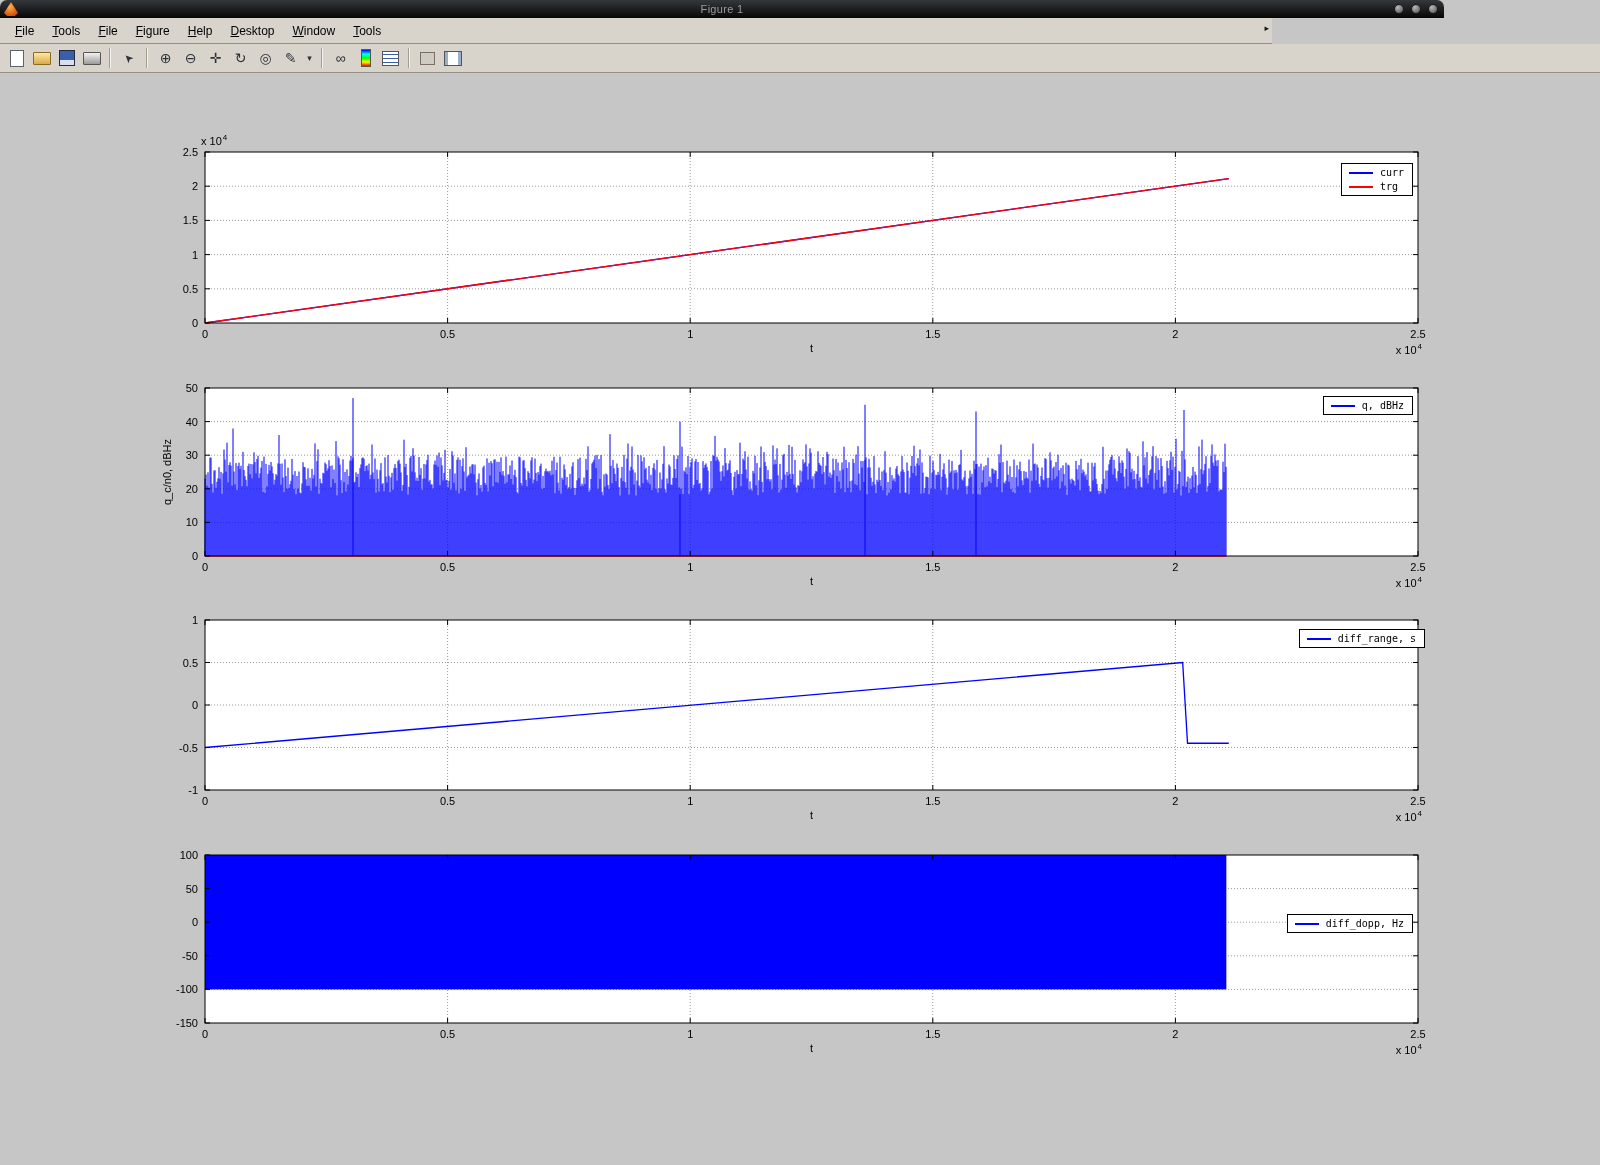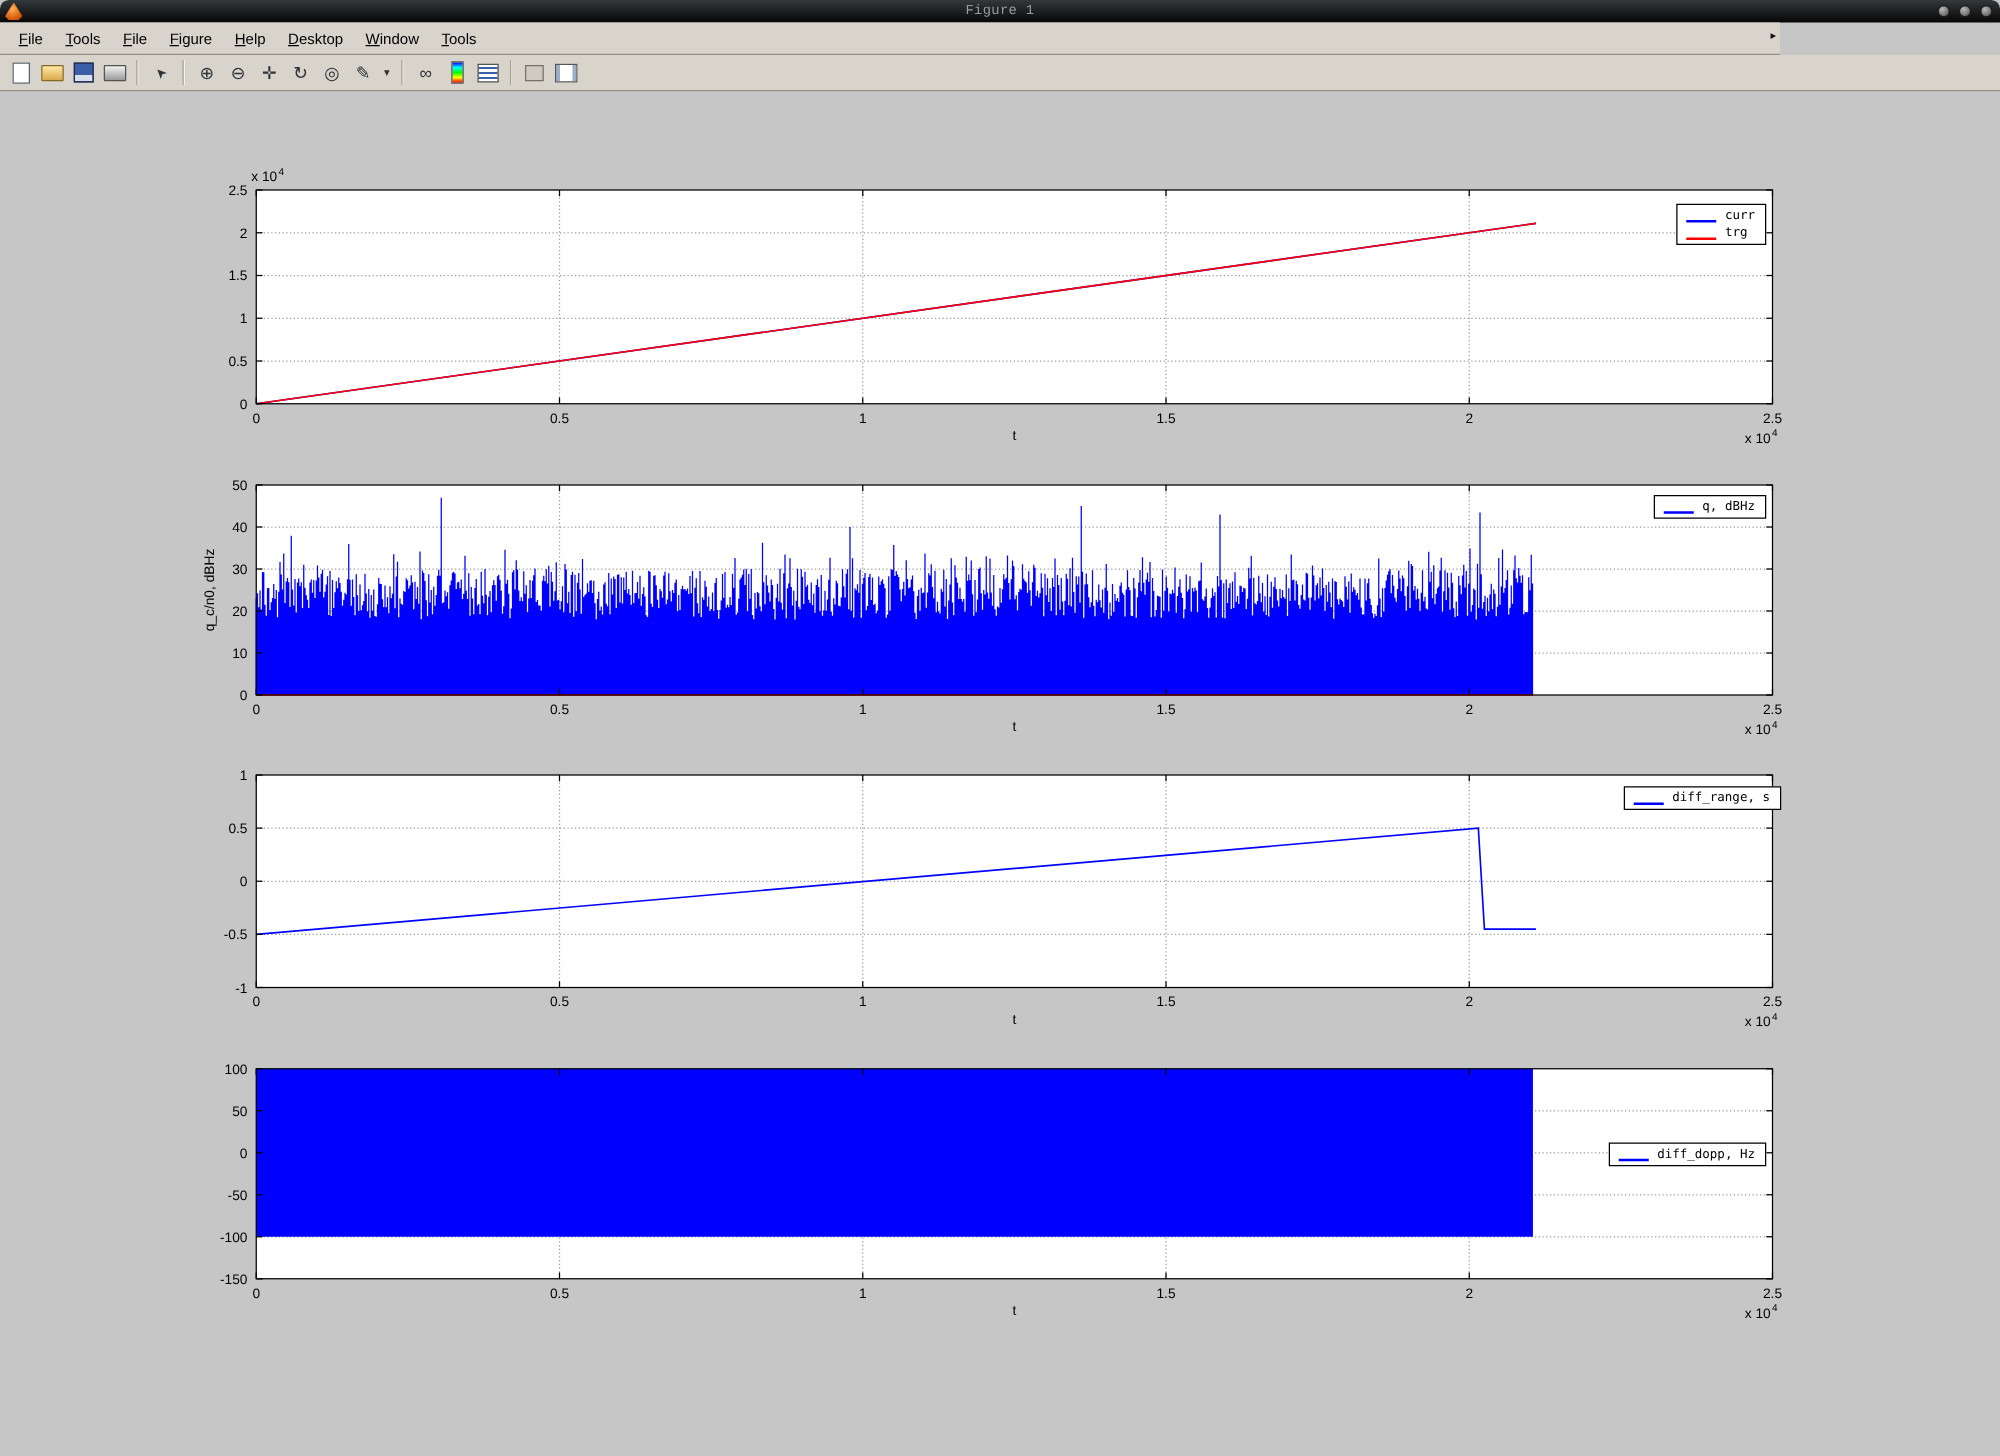--- a/index.html
+++ b/index.html
@@ -2,39 +2,39 @@
 <html><head>
 <meta charset="utf-8">
 <style>
   html,body{margin:0;padding:0}
   body{
     width:1600px;height:1165px;position:relative;overflow:hidden;
     background:#c6c6c6;font-family:"Liberation Sans",sans-serif;
   }
   
   .titlebar{
-    position:absolute;top:0;left:0;width:1600px;height:18px;
+    position:absolute;top:0;left:0;width:1444px;height:18px;
     background:linear-gradient(#34383c,#060606);
     border-radius:7px 7px 0 0;
-    display:flex;align-items:center;justify-content:center;font-family:Liberation Mono, monospace;
+    display:flex;align-items:center;justify-content:center;
   }
   .titlebar .title{color:#9a9a9a;font-size:11px;letter-spacing:.3px}
   .app-logo{
     position:absolute;left:4px;top:2px;width:14px;height:14px;
     background:radial-gradient(circle at 40% 35%,#ffb050,#d4560a 70%,#9c3a04);
     clip-path:polygon(50% 0,100% 78%,78% 100%,22% 100%,0 78%);
   }
   .winbtns{position:absolute;right:6px;top:4px;display:flex;gap:7px}
   .winbtn{
     width:10px;height:10px;border-radius:50%;
     background:radial-gradient(circle at 35% 30%,#b8b8b8,#4c4c4c);
     border:1px solid #1c1c1c;box-sizing:border-box;
   }
   .menubar{
-    position:absolute;top:18px;left:0;width:1424px;height:26px;
+    position:absolute;top:18px;left:0;width:1272px;height:26px;
     background:#d8d4cb;border-bottom:1px solid #979185;
     display:flex;align-items:center;padding-left:6px;box-sizing:border-box;
   }
   .menu-item{font-size:12px;color:#000;padding:4px 9px;cursor:default}
   .menu-item::first-letter{text-decoration:underline}
   .menubar-arrow{position:absolute;right:3px;top:5px;font-size:9px;color:#111}
   .toolbar{
     position:absolute;top:44px;left:0;width:1600px;height:29px;
     background:#d8d4cb;border-bottom:1px solid #979185;
     display:flex;align-items:center;padding-left:5px;box-sizing:border-box;gap:2px;
@@ -65,21 +65,21 @@
   .chart2{left:205px;top:620px}
   .chart3{left:205px;top:855px}
   .legend{
     position:absolute;background:#fff;border:1px solid #000;
     padding:3px 8px 3px 7px;display:flex;flex-direction:column;gap:3px;z-index:5;
   }
   .legend0{right:187px;top:163px}
   .legend1{right:187px;top:396px}
   .legend2{right:175px;top:629px}
   .legend3{right:187px;top:914px}
-  .lrow{display:flex;align-items:flex-end;gap:7px}
+  .lrow{display:flex;align-items:center;gap:7px}
   .lline{width:24px;height:0;border-top:2px solid}
   .llab{font-family:"DejaVu Sans Mono",monospace;font-size:10px;white-space:nowrap}
 </style>
 </head>
 <body>
 
 <div class="titlebar">
   <span class="app-logo"></span>
   <span class="title">Figure 1</span>
   <span class="winbtns">

